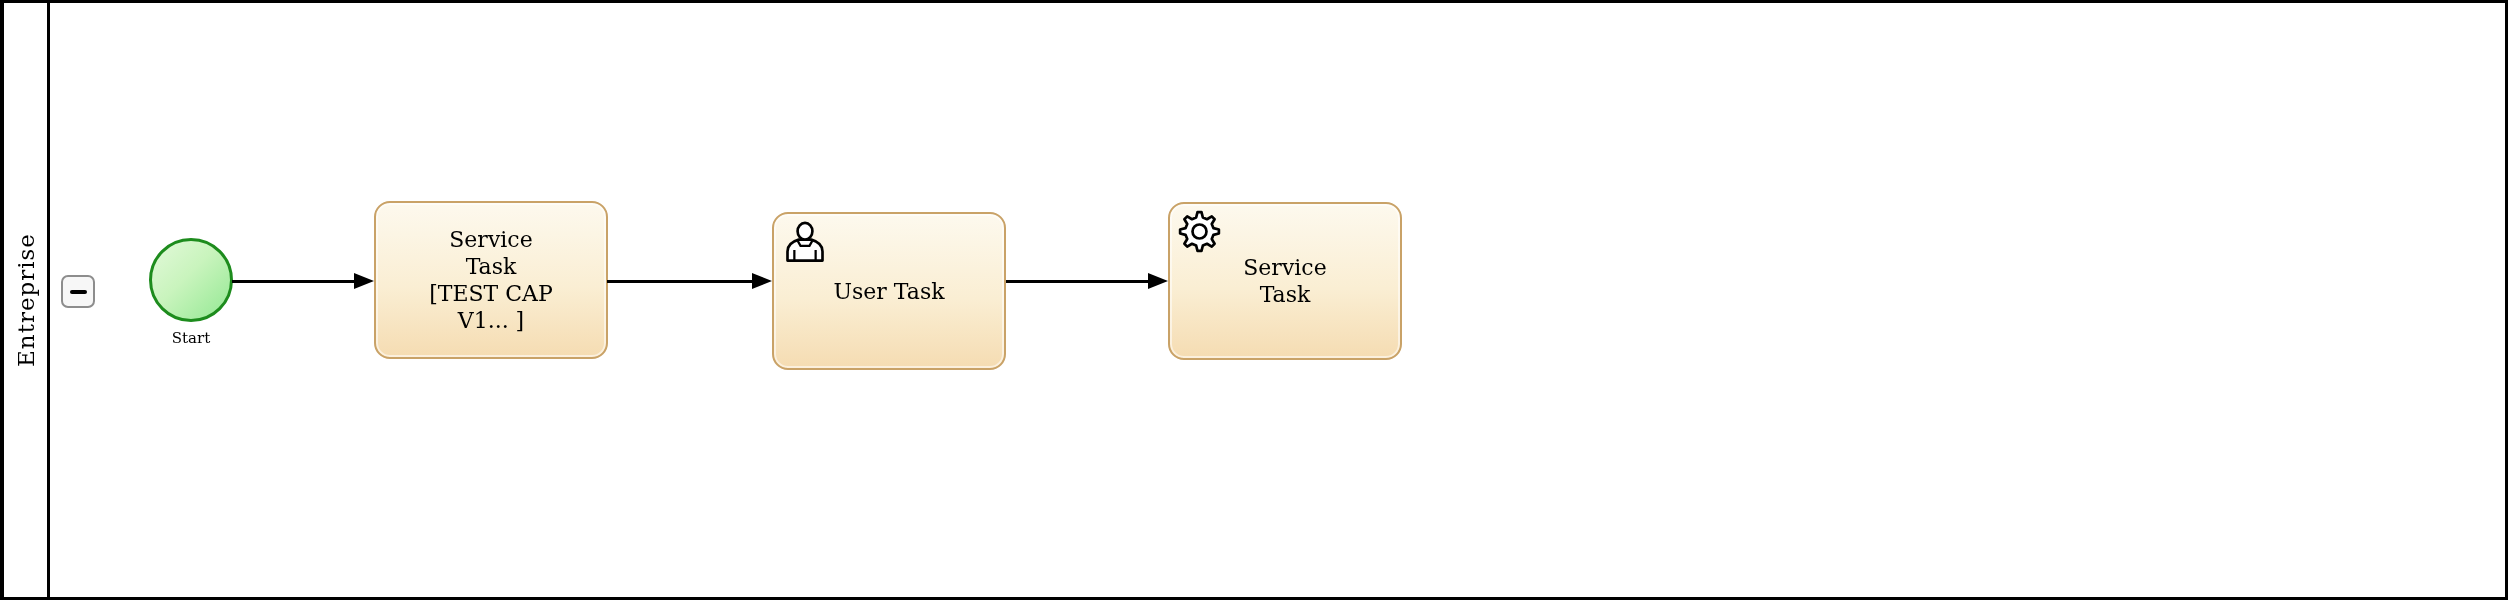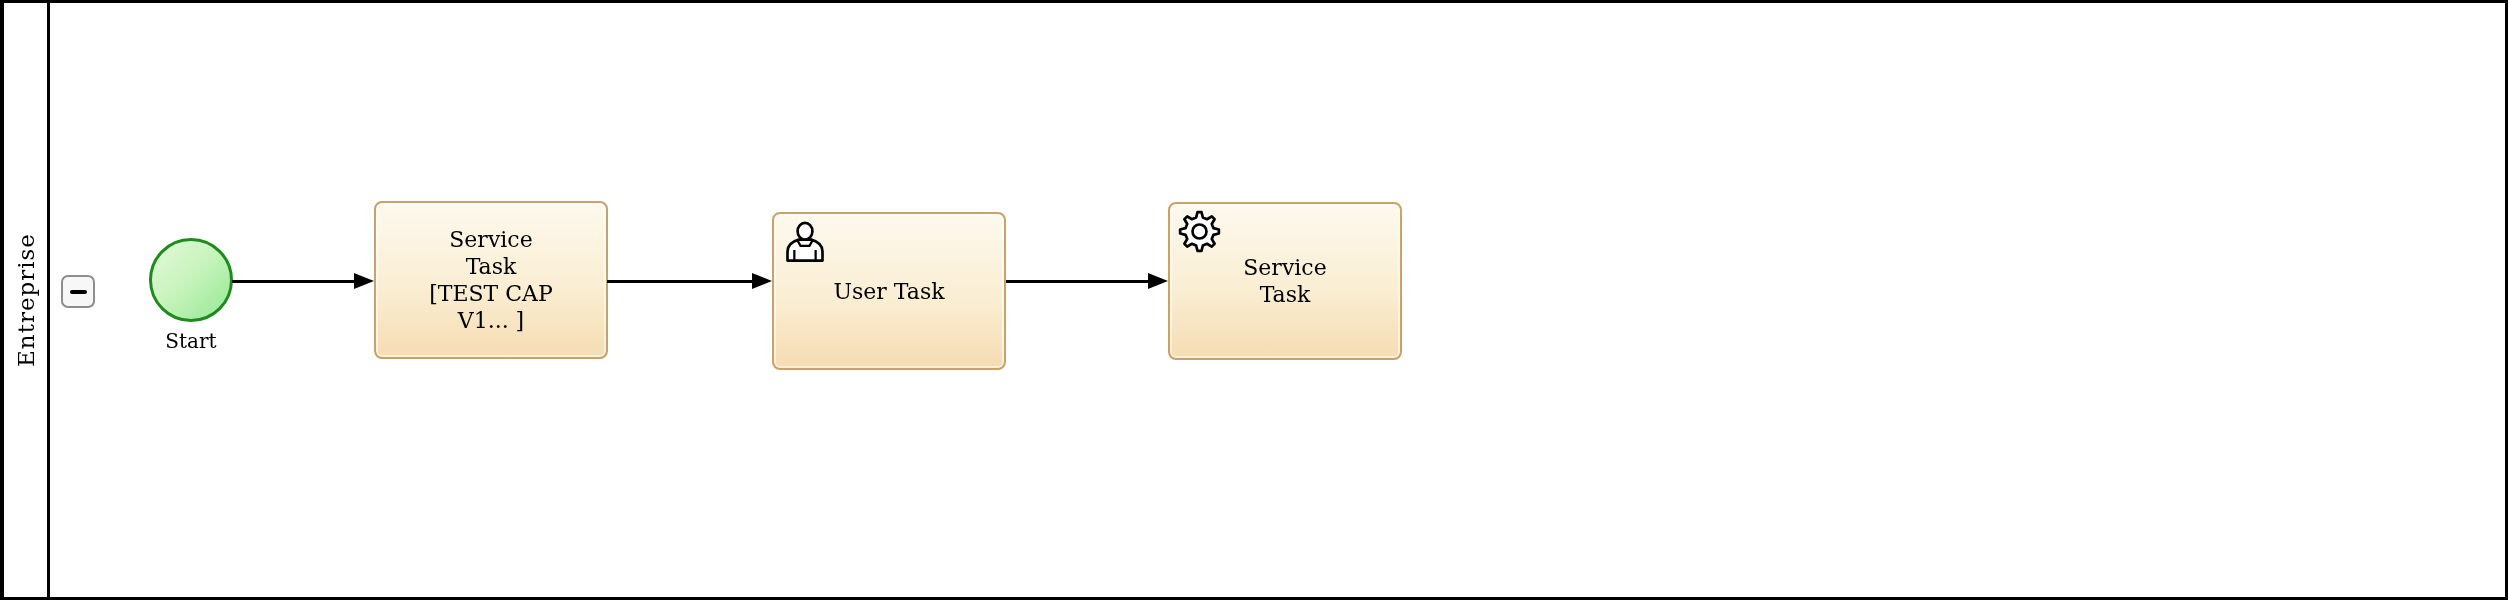--- a/index.html
+++ b/index.html
@@ -24,25 +24,25 @@
     border:2px solid #8d8d8d;border-radius:7px;background:#f7f7f7;
     display:flex;align-items:center;justify-content:center;cursor:pointer;
   }
   .collapse-btn .minus{width:17px;height:4px;background:#000;border-radius:2px}
   
   .start-event{
     position:absolute;left:149px;top:238px;width:84px;height:84px;box-sizing:border-box;
     border:3px solid #1d8c1d;border-radius:50%;
     background:linear-gradient(135deg,#e3f9da 0%,#c9f4bd 45%,#93e893 100%);
   }
-  .start-label{position:absolute;left:111px;top:329px;width:160px;text-align:center;font-size:20px}
+  .start-label{position:absolute;left:111px;top:329px;width:160px;text-align:center;font-size:15px}
   
   .task{
     position:absolute;width:234px;height:158px;box-sizing:border-box;
-    border:2px solid #c9a267;border-radius:8px;
+    border:2px solid #c9a267;border-radius:16px;
     background:linear-gradient(180deg,#fdf9ee 0%,#faeed3 55%,#f5dcb2 100%);
     box-shadow:inset 0 0 0 2px rgba(255,255,255,.55);
     display:flex;align-items:center;justify-content:center;
   }
   .task .tlabel{text-align:center;font-size:22px;line-height:27px}
   .task .tlabel span{display:block}
   #task1{left:374px;top:201px}
   #task2{left:772px;top:212px}
   #task3{left:1168px;top:202px}
   .task-icon{position:absolute;left:8px;top:6px}

